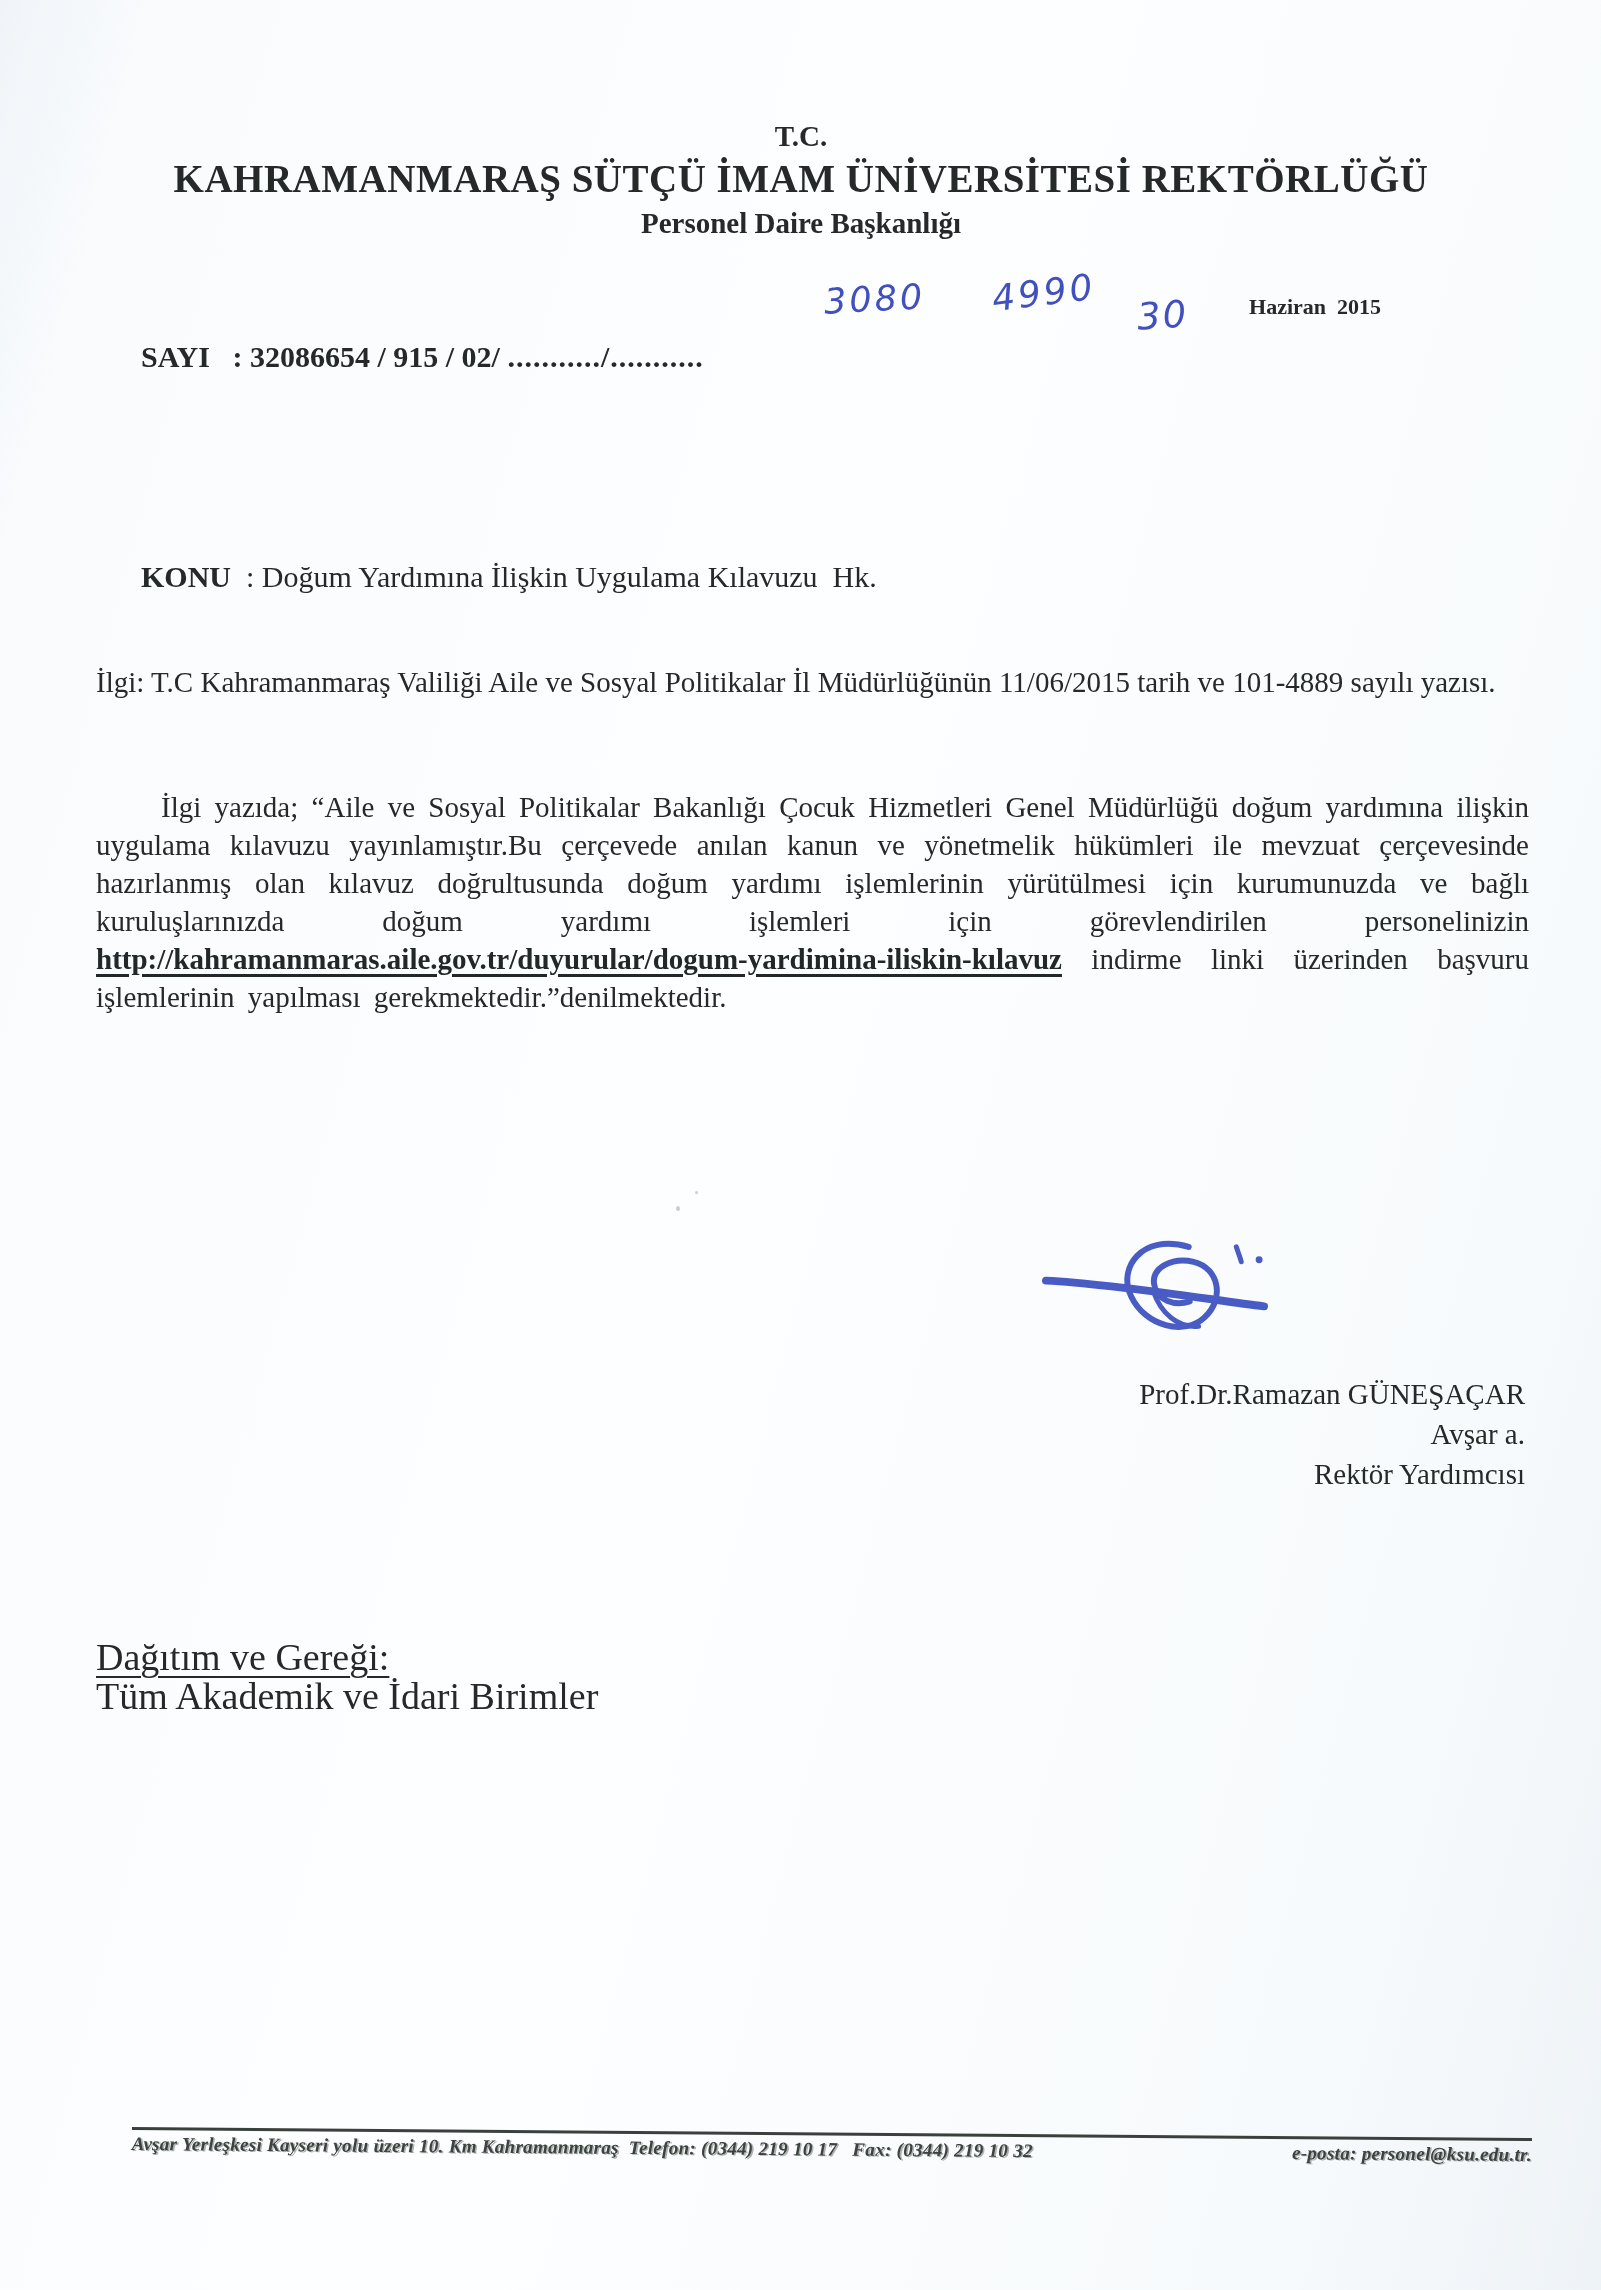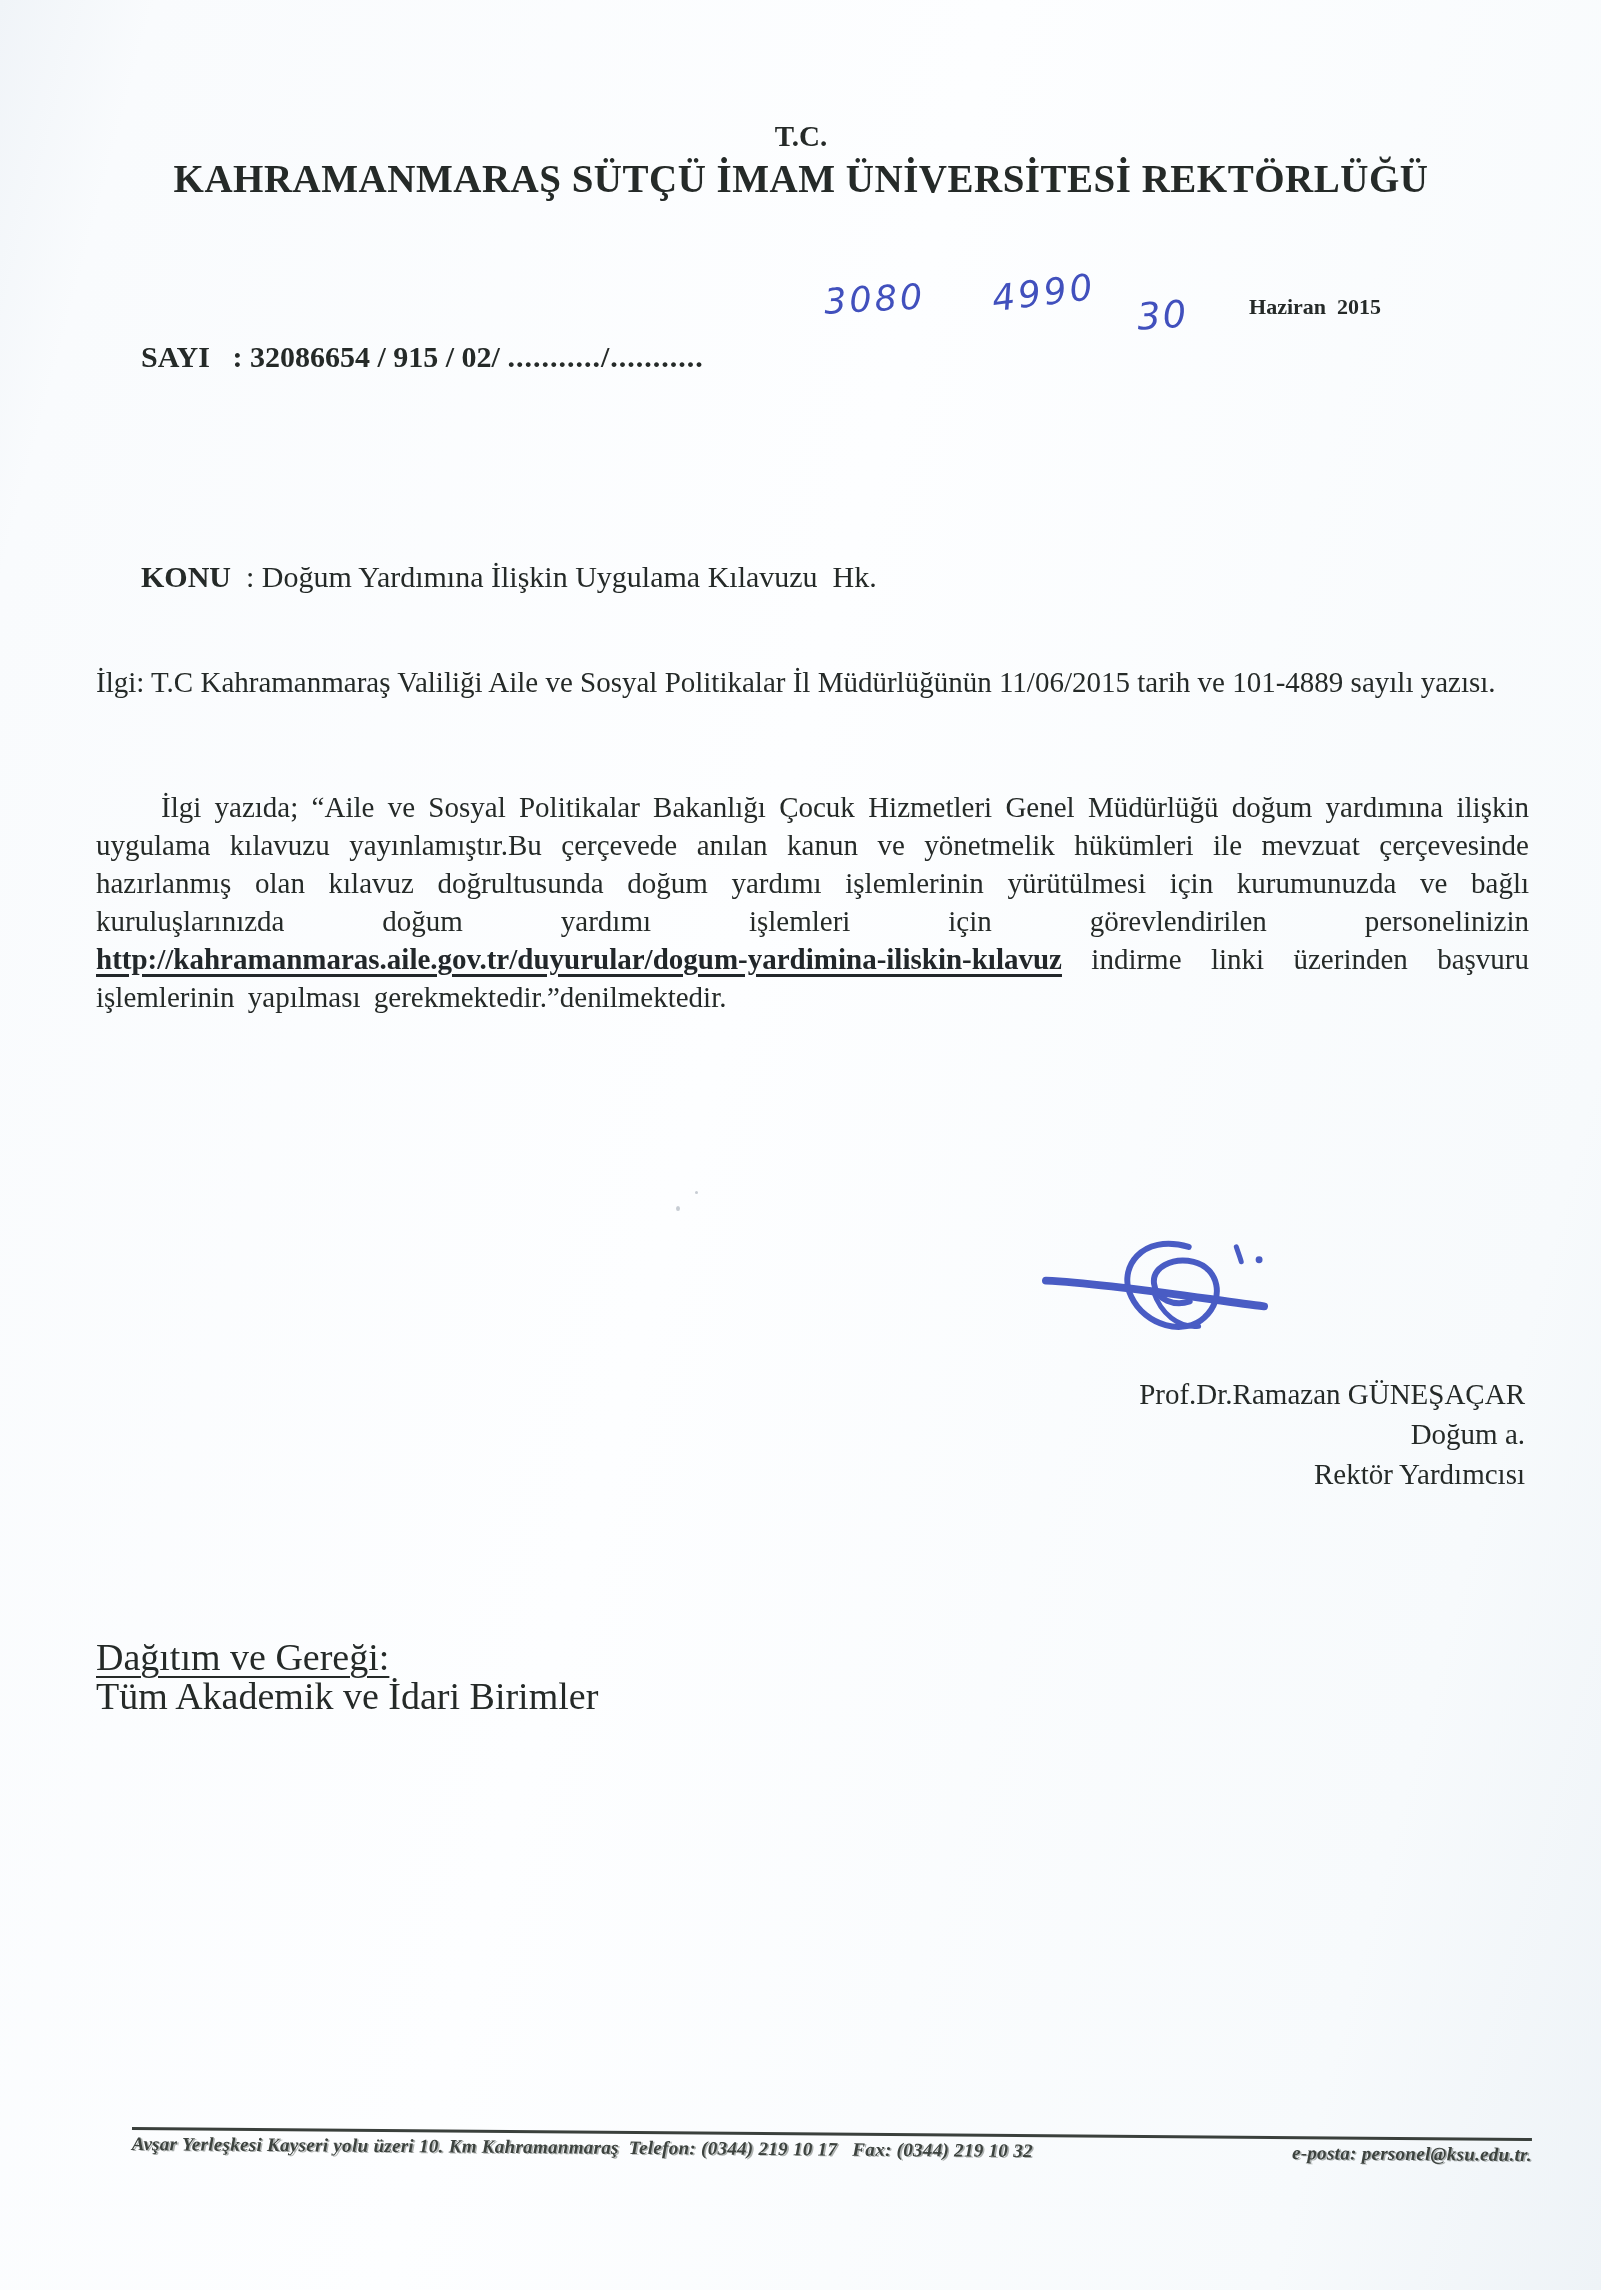--- a/index.html
+++ b/index.html
@@ -92,20 +92,21 @@
   .speck { position:absolute; background:#9aa4ae; border-radius:50%; opacity:0.55; }
 </style>
 </head>
 <body>
 
 <div class="page">
 
   <div class="letterhead">
     <div class="lh-tc">T.C.</div>
     <div class="lh-univ">KAHRAMANMARAŞ SÜTÇÜ İMAM ÜNİVERSİTESİ REKTÖRLÜĞÜ</div>
+    <div class="lh-dept">Personel Daire Başkanlığı</div>
   </div>
 
   <div class="meta">
     <div class="meta-row sayi-row">
       <span>SAYI</span><span class="pre">   : 32086654 / 915 / 02/ </span><span class="dots">.........../...........</span>
       <span class="hand hand-1">3080</span>
       <span class="hand hand-2">4990</span>
     </div>
     <div class="meta-row">
       <span class="konu-label">KONU</span><span class="pre">  : Doğum Yardımına İlişkin Uygulama Kılavuzu  Hk.</span>
@@ -129,21 +130,21 @@
         <path d="M112 60 C120 84 138 98 158 96" stroke-width="5"></path>
         <path d="M4 50 C70 53 168 69 224 76" stroke-width="8"></path>
         <path d="M196 16 C198 22 200 27 201 31" stroke-width="5"></path>
         <circle cx="219" cy="29" r="3.5" fill="#3b4fc0" stroke="none"></circle>
       </g>
     </svg>
   </div>
 
   <div class="sig-block">
     <div>Prof.Dr.Ramazan GÜNEŞAÇAR</div>
-    <div>Doğum a.</div>
+    <div>Avşar a.</div>
     <div>Rektör Yardımcısı</div>
   </div>
 
   <div class="dist">
     <div class="dist-title">Dağıtım ve Gereği:</div>
     <div>Tüm Akademik ve İdari Birimler</div>
   </div>
 
   <div class="speck" style="left:676px; top:1206px; width:4px; height:5px;"></div>
   <div class="speck" style="left:695px; top:1191px; width:3px; height:3px;"></div>

